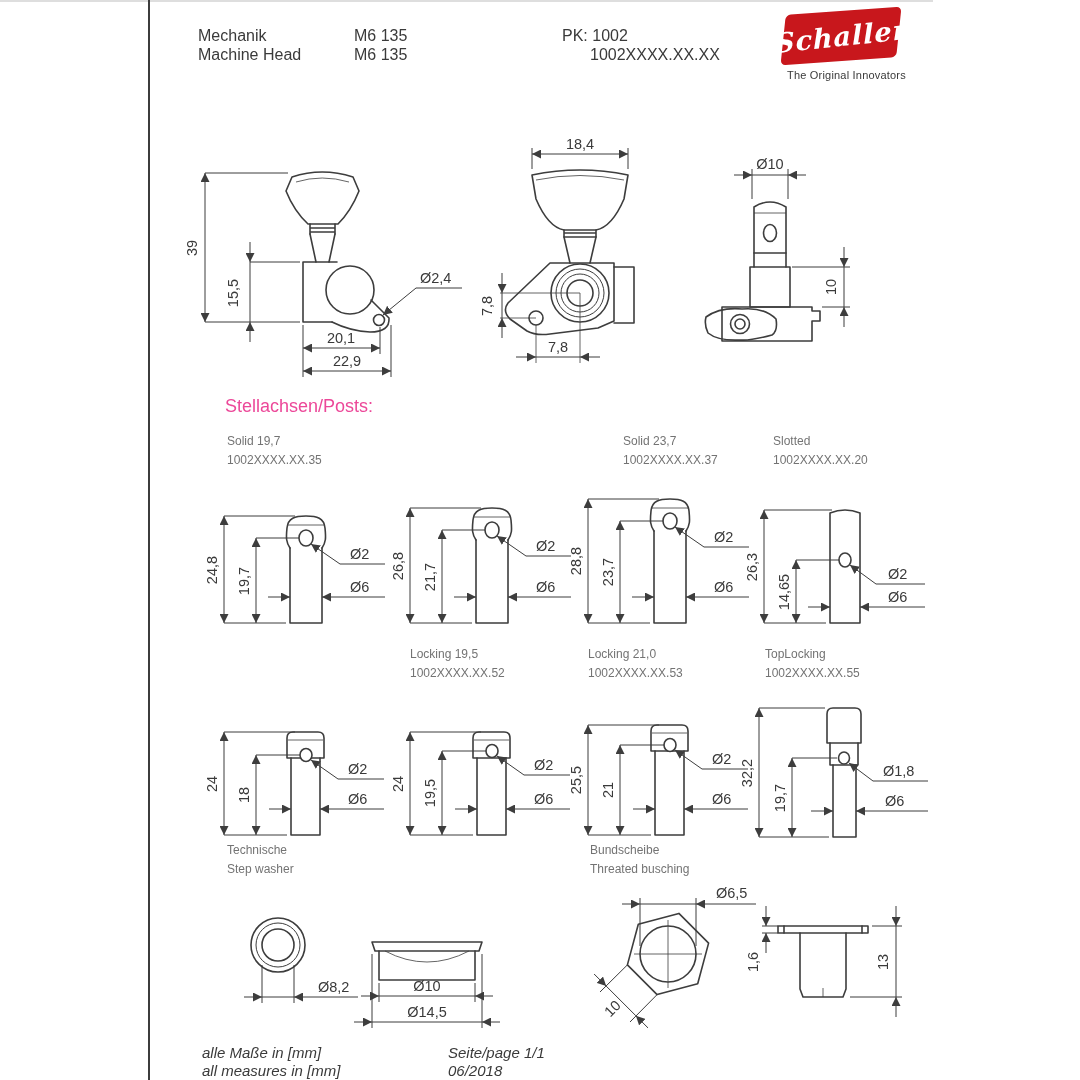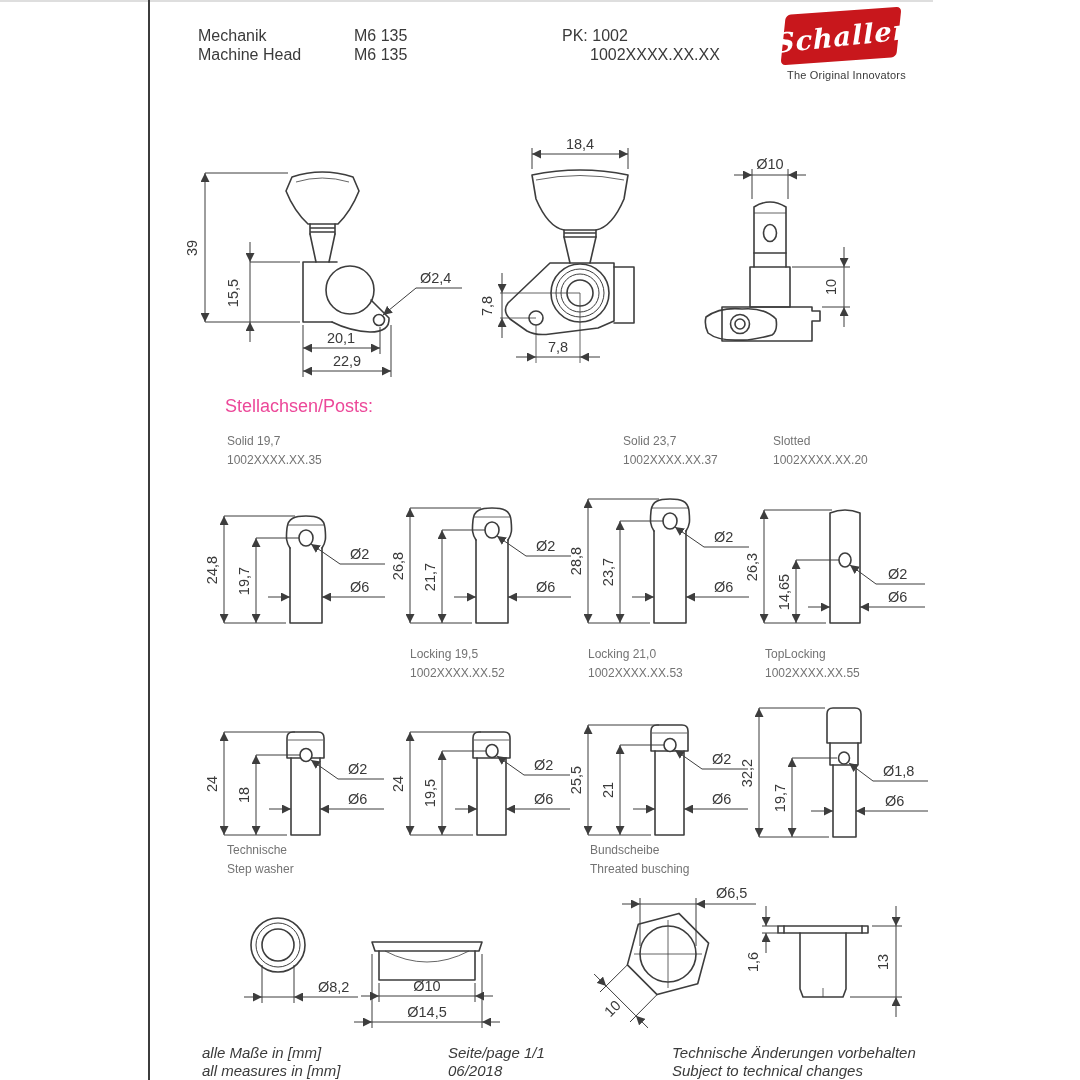--- a/index.html
+++ b/index.html
@@ -426,17 +426,13 @@
   </svg>
 
   <div class="abs foot" style="left:202px;top:1044px;">
     <div>alle Maße in [mm]</div>
     <div>all measures in [mm]</div>
   </div>
   <div class="abs foot center" style="left:448px;top:1044px;width:160px;">
     <div>Seite/page 1/1</div>
     <div>06/2018</div>
   </div>
-  <div class="abs foot" style="left:672px;top:1044px;">
-    <div>Technische Änderungen vorbehalten</div>
-    <div>Subject to technical changes</div>
-  </div>
 </div>
 
 </body></html>

